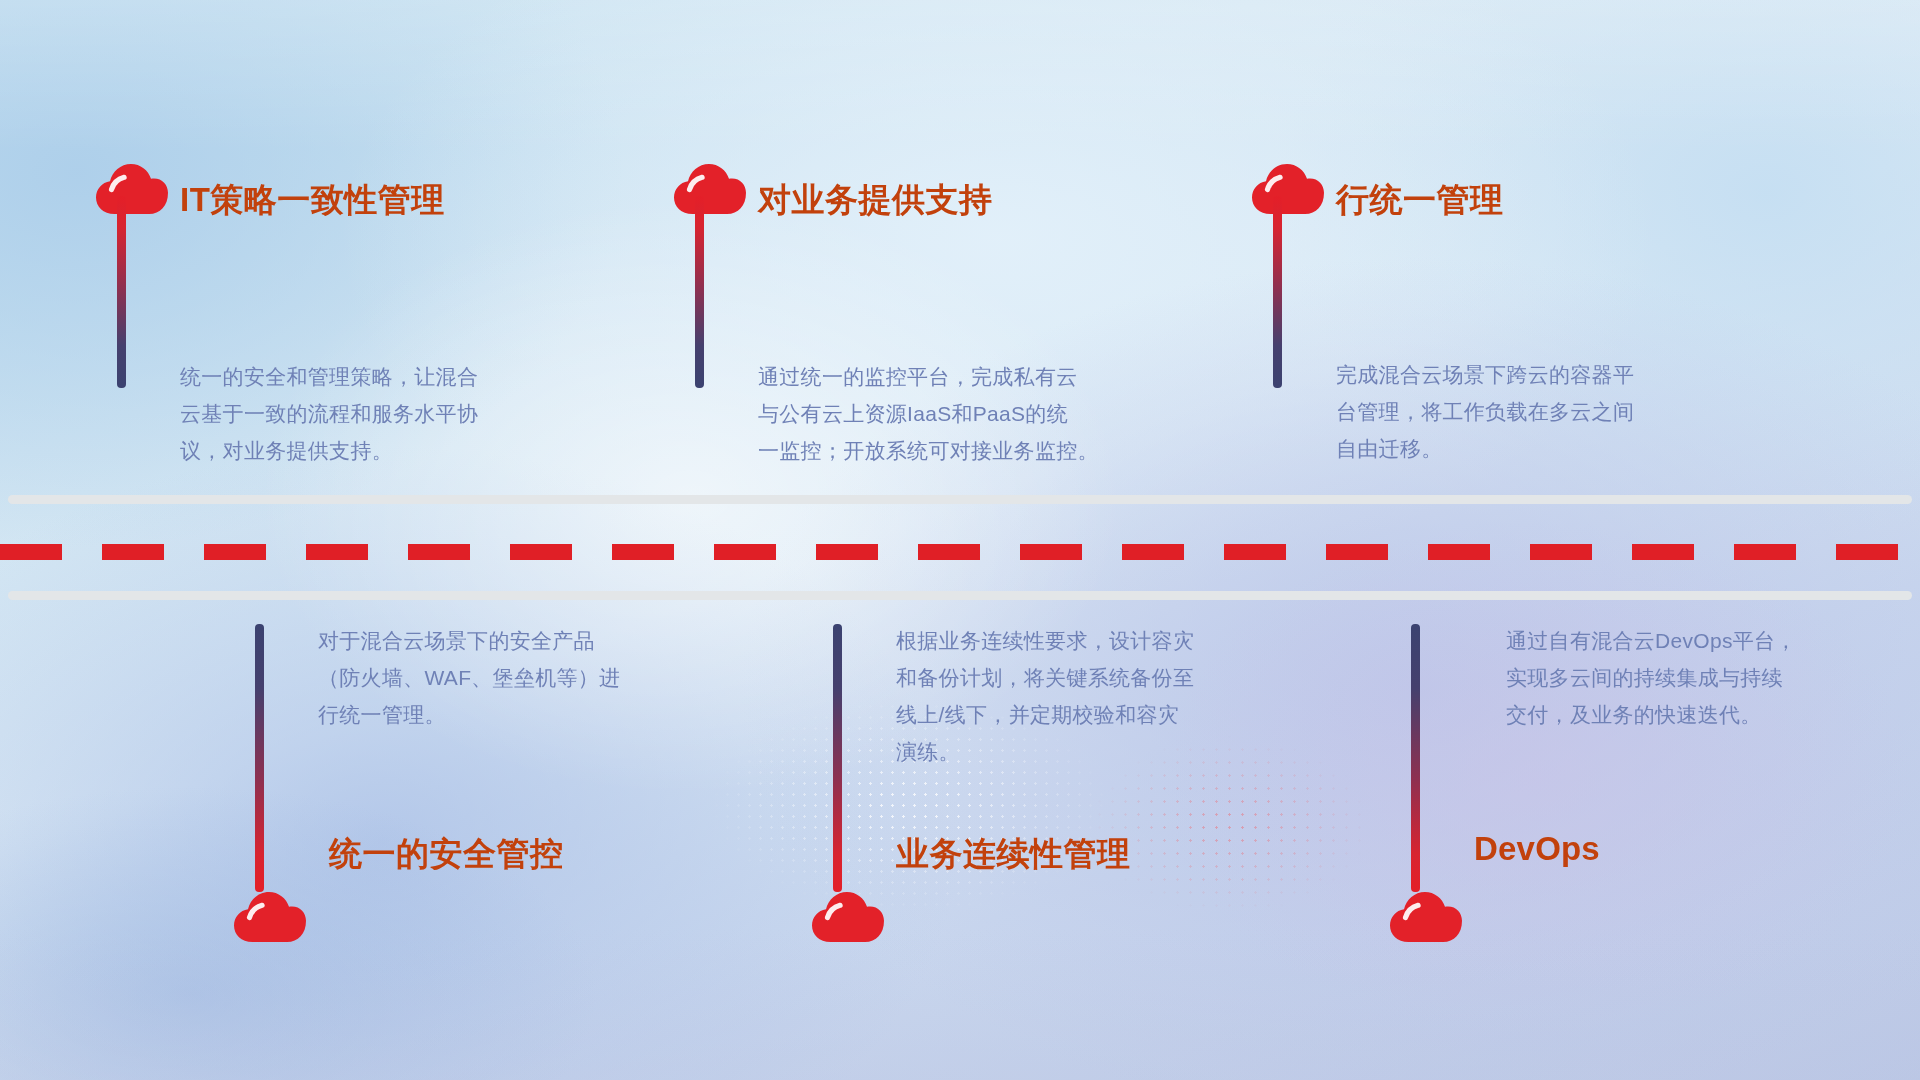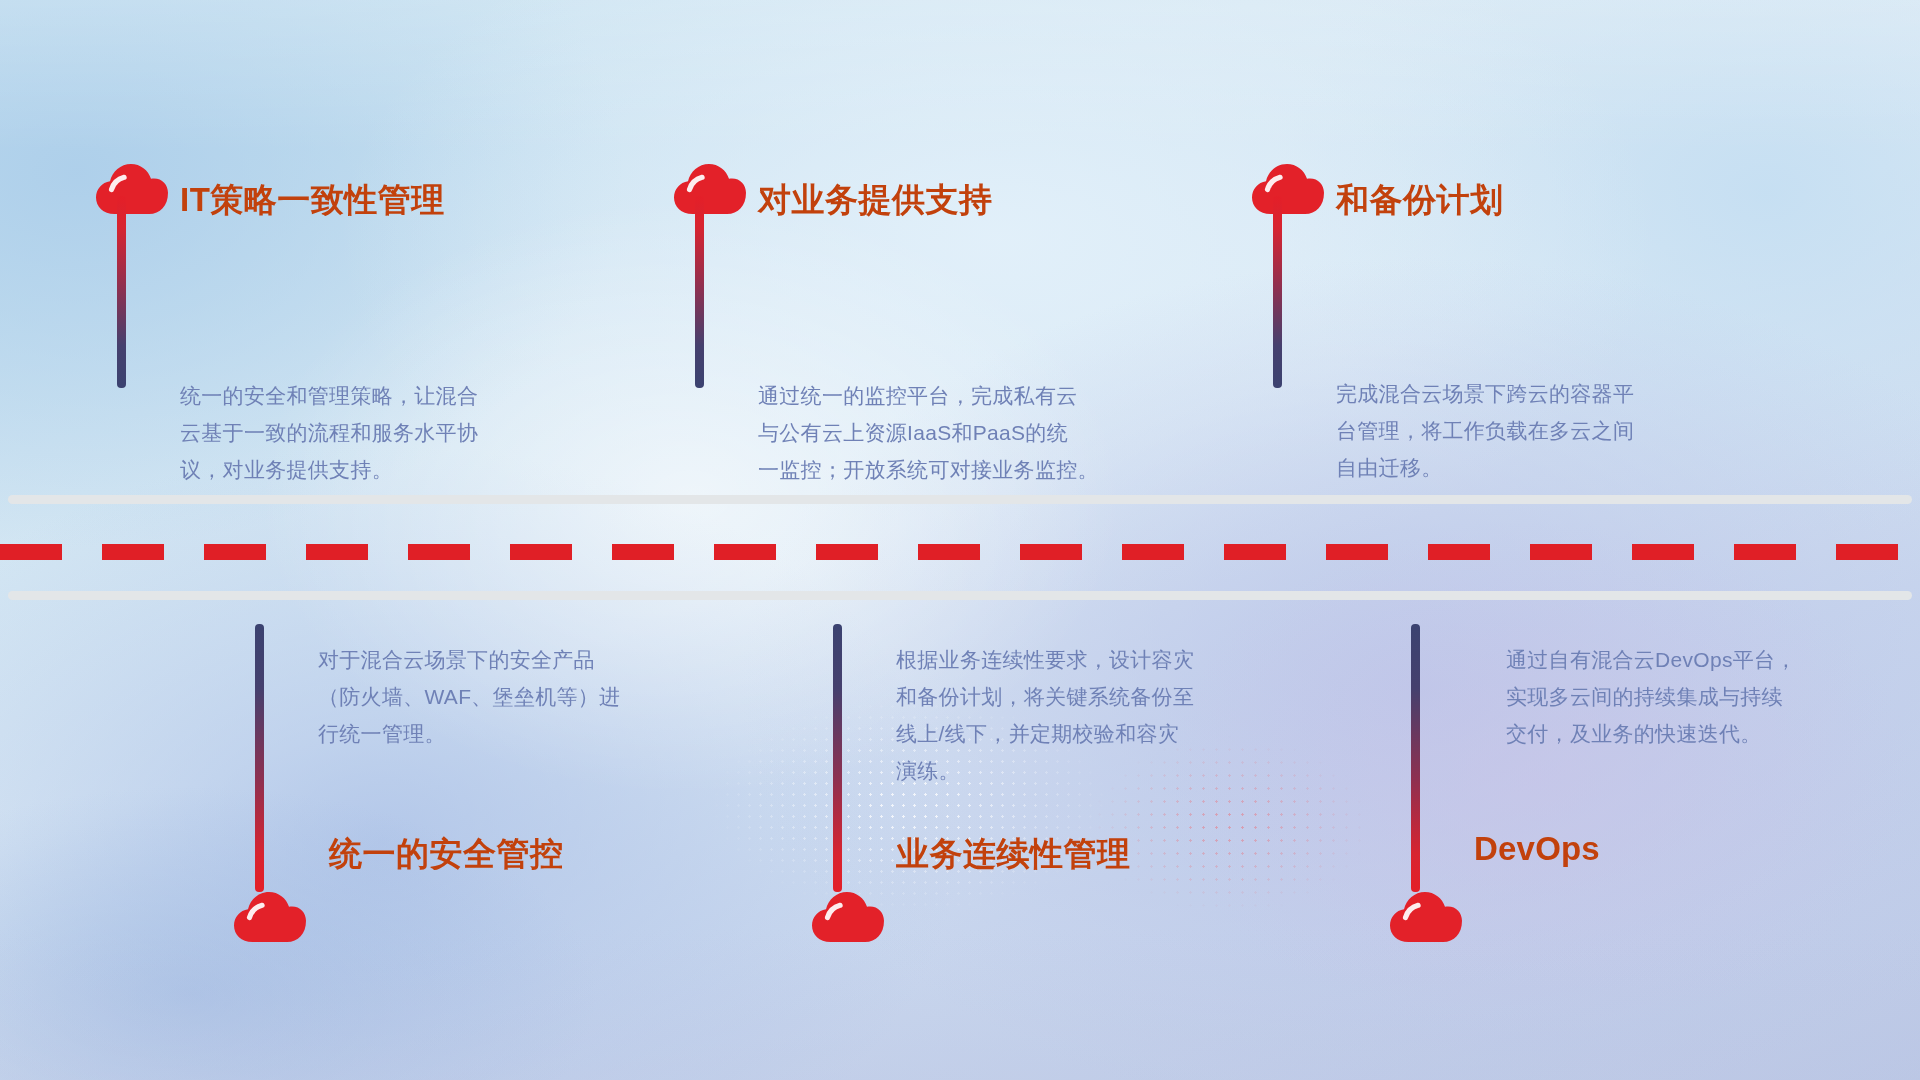--- a/index.html
+++ b/index.html
@@ -81,21 +81,21 @@
 
   .p-title{
     position:absolute;
     font-size:33px; font-weight:700; color:#c2410c;
     letter-spacing:0.5px; white-space:nowrap;
   }
   .p-title.en{ font-weight:700; letter-spacing:0.2px; }
   .p-body{
     position:absolute;
     font-size:21px; line-height:37px; color:#6f81b6;
-    letter-spacing:0.3px; white-space:pre-line;margin-top:19px;
+    letter-spacing:0.3px; white-space:pre-line;
   }
 </style>
 </head>
 <body>
 
 <div id="bg">
   <div class="bg-base"></div>
   <div class="bg-glowA"></div>
   <div class="bg-glowB"></div>
   <div class="bg-glowC"></div>
@@ -135,21 +135,21 @@
   </div>
 
   <div>
     <div class="cloud" style="left:1250px;top:160px;">
       <svg viewBox="0 0 76 56" xmlns="http://www.w3.org/2000/svg">
         <path d="M20.5 54C9.2 54 2 46.6 2 37.4c0-8.3 6.0-15.0 14.0-16.2C18.2 11.6 26.6 4 37.0 4c9.4 0 17.3 6.2 20.0 14.7 1.0-.2 2.0-.3 3.0-.3 8.4 0 14 6.3 14 14.3C74 45.9 66.1 54 55.0 54Z" fill="#e32129"></path>
         <path d="M17.5 29.5c1.8-6.0 6.6-10.6 12.6-12.2" fill="none" stroke="#ffffff" stroke-width="5.2" stroke-linecap="round" opacity="0.92"></path>
       </svg>
     </div>
     <div class="stem down" style="left:1273px;top:196px;height:192px;"></div>
-    <div class="p-title" style="left:1336px;top:178px;">和备份计划</div>
+    <div class="p-title" style="left:1336px;top:178px;">行统一管理</div>
     <div class="p-body" style="left:1336px;top:358px;width:440px;font-family:Liberation Mono, monospace;">完成混合云场景下跨云的容器平
 台管理，将工作负载在多云之间
 自由迁移。</div>
   </div>
 </div>
 
 <div class="divider-band" style="top:490px;height:110px;">
   <div class="rule-solid" style="top:5px;"></div>
   <div class="rule-dashed" style="top:54px;"></div>
   <div class="rule-solid" style="top:101px;"></div>

